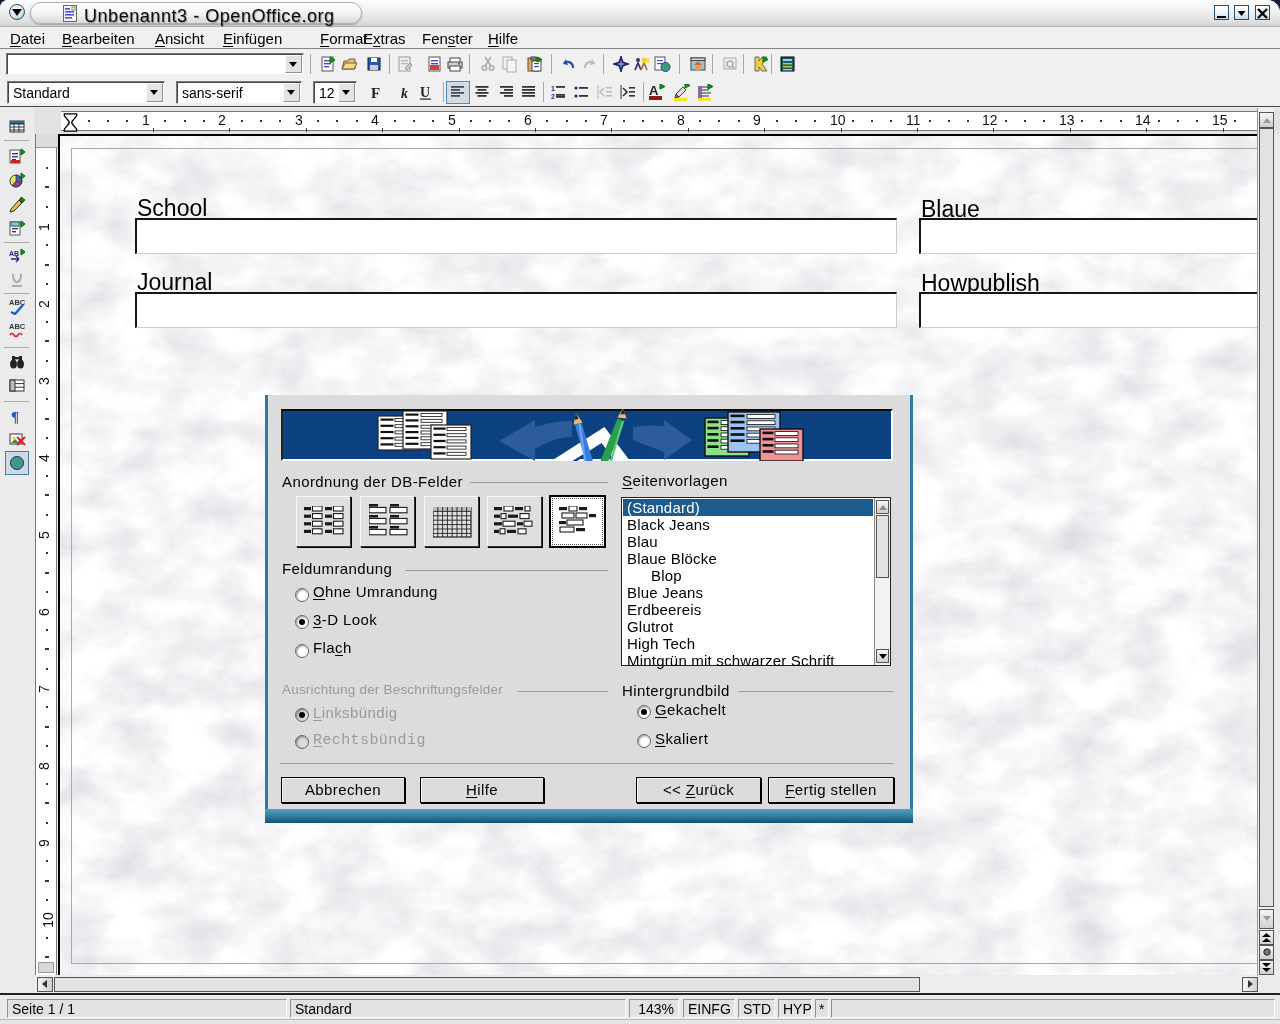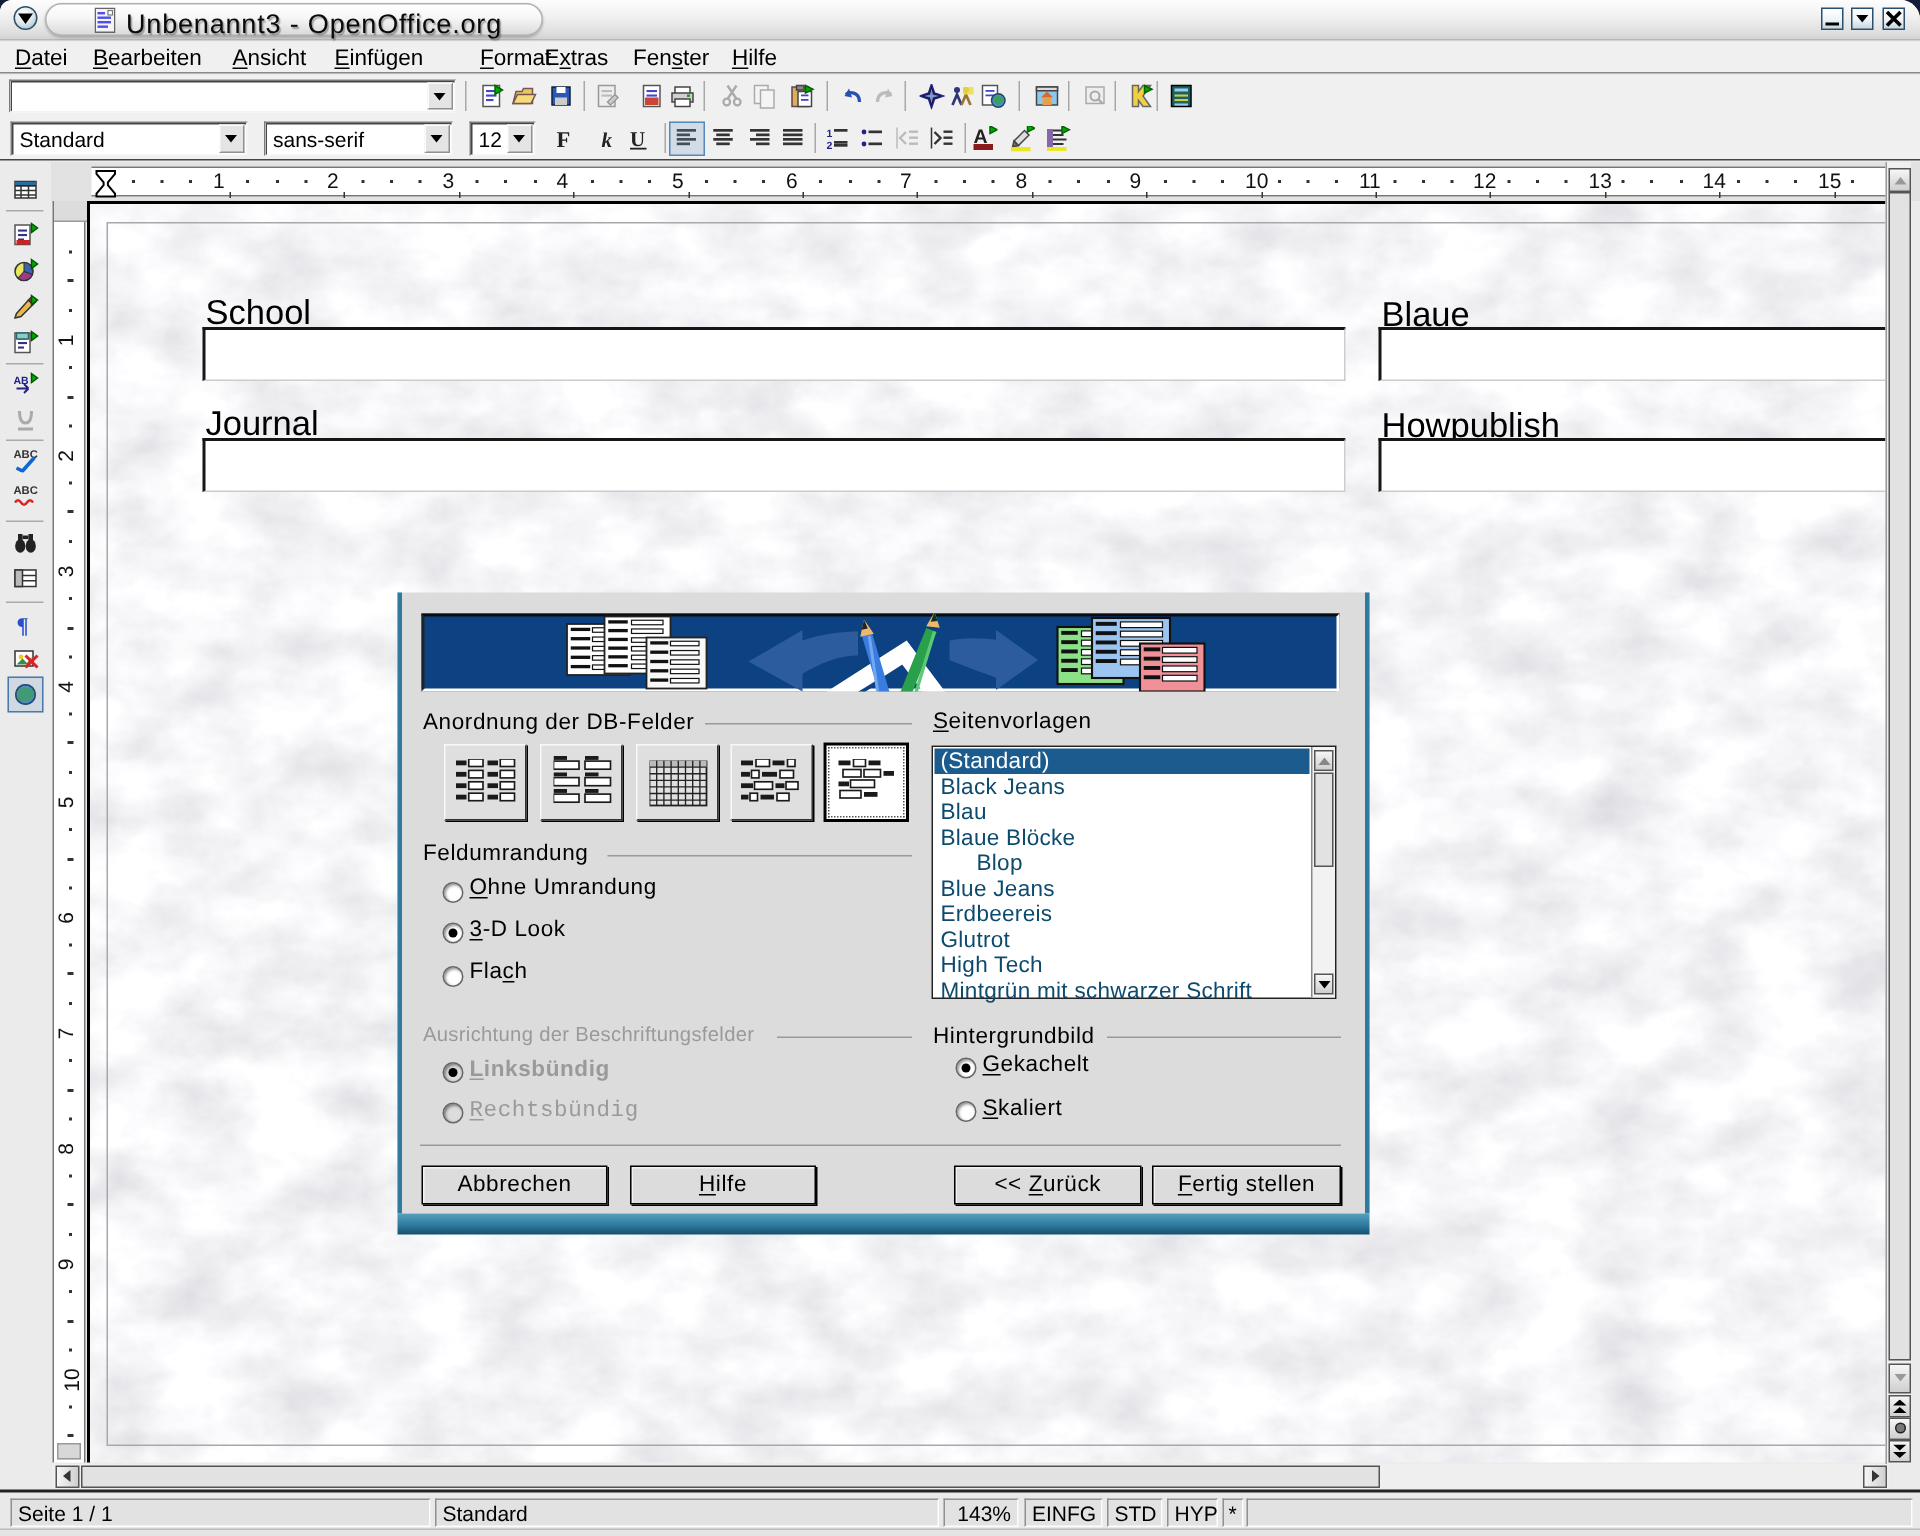--- a/index.html
+++ b/index.html
@@ -107,21 +107,21 @@
 .lbtnsel{position:absolute;width:57px;height:53px;background:#fff;border:2px solid #000;}
 .lbtnsel:after{content:"";position:absolute;left:1px;top:1px;right:1px;bottom:1px;border:1px dotted #555;}
 .radio{position:absolute;width:14px;height:14px;border-radius:50%;background:#fff;
  border:1px solid #666;box-shadow:inset 1px 1px 2px rgba(0,0,0,0.45);}
 .radio.on:after{content:"";position:absolute;left:3px;top:3px;width:6px;height:6px;border-radius:50%;background:#000;}
 .radio.dis{background:#dcdcdc;}
 .rlabel{position:absolute;font-size:15px;letter-spacing:0.4px;color:#000;white-space:nowrap;}
 .rlabel.dis{color:#9a9a9a;}
 #listbox{position:absolute;left:356px;top:102px;width:270px;height:169px;background:#fff;
  border:1px solid #222;}
-#listbox .row{position:absolute;left:1px;width:250px;height:17px;font-size:15px;letter-spacing:0.2px;color:#0c4a6e;
+#listbox .row{position:absolute;left:1px;width:250px;height:17px;font-size:15px;letter-spacing:0.2px;color:#000000;
  padding:0 0 0 4px;line-height:17px;white-space:nowrap;overflow:hidden;}
 #listbox .row.sel{background:#1b5b8d;color:#fff;}
 #lbsb{position:absolute;right:0;top:0;width:16px;height:167px;background:#f2f2f2;border-left:1px solid #888;}
 .dbtn{position:absolute;height:26px;background:#dcdcdc;border:1px solid #000;
  box-shadow:1px 1px 0 #000, inset 1px 1px 0 #f4f4f4;
  font-size:15px;letter-spacing:0.4px;color:#000;text-align:center;line-height:23px;}
 </style></head>
 <body>
 <div id="win">
  <div id="titlebar">
@@ -867,21 +867,21 @@
     <div class="gline" style="left:140px;top:175px;width:203px;"></div>
     <div class="radio" style="left:30px;top:193px;"></div>
     <div class="rlabel" style="left:48px;top:188px;"><u>O</u>hne Umrandung</div>
     <div class="radio on" style="left:30px;top:220px;"></div>
     <div class="rlabel" style="left:48px;top:216px;"><u>3</u>-D Look</div>
     <div class="radio" style="left:30px;top:249px;"></div>
     <div class="rlabel" style="left:48px;top:244px;">Fla<u>c</u>h</div>
     <div class="ghead" style="left:17px;top:287px;color:#9a9a9a;font-size:13.5px;letter-spacing:0.2px;">Ausrichtung der Beschriftungsfelder</div>
     <div class="gline" style="left:253px;top:296px;width:90px;"></div>
     <div class="radio dis on" style="left:30px;top:313px;"></div>
-    <div class="rlabel dis" style="left:48px;top:309px;font-weight:bold;"><u>L</u>inksbündig</div>
+    <div class="rlabel dis" style="left:48px;top:309px;"><u>L</u>inksbündig</div>
     <div class="radio dis" style="left:30px;top:340px;"></div>
     <div class="rlabel dis" style="left:48px;top:337px;font-family:Liberation Mono, monospace;"><u>R</u>echtsbündig</div>
     <div class="ghead" style="left:357px;top:287px;">Hintergrundbild</div>
     <div class="gline" style="left:473px;top:296px;width:156px;"></div>
     <div class="radio on" style="left:372px;top:310px;"></div>
     <div class="rlabel" style="left:390px;top:306px;"><u>G</u>ekachelt</div>
     <div class="radio" style="left:372px;top:339px;"></div>
     <div class="rlabel" style="left:390px;top:335px;"><u>S</u>kaliert</div>
     <div class="gline" style="left:15px;top:368px;width:614px;"></div>
     <div class="dbtn" style="left:16px;top:382px;width:124px;">Abbrechen</div>

